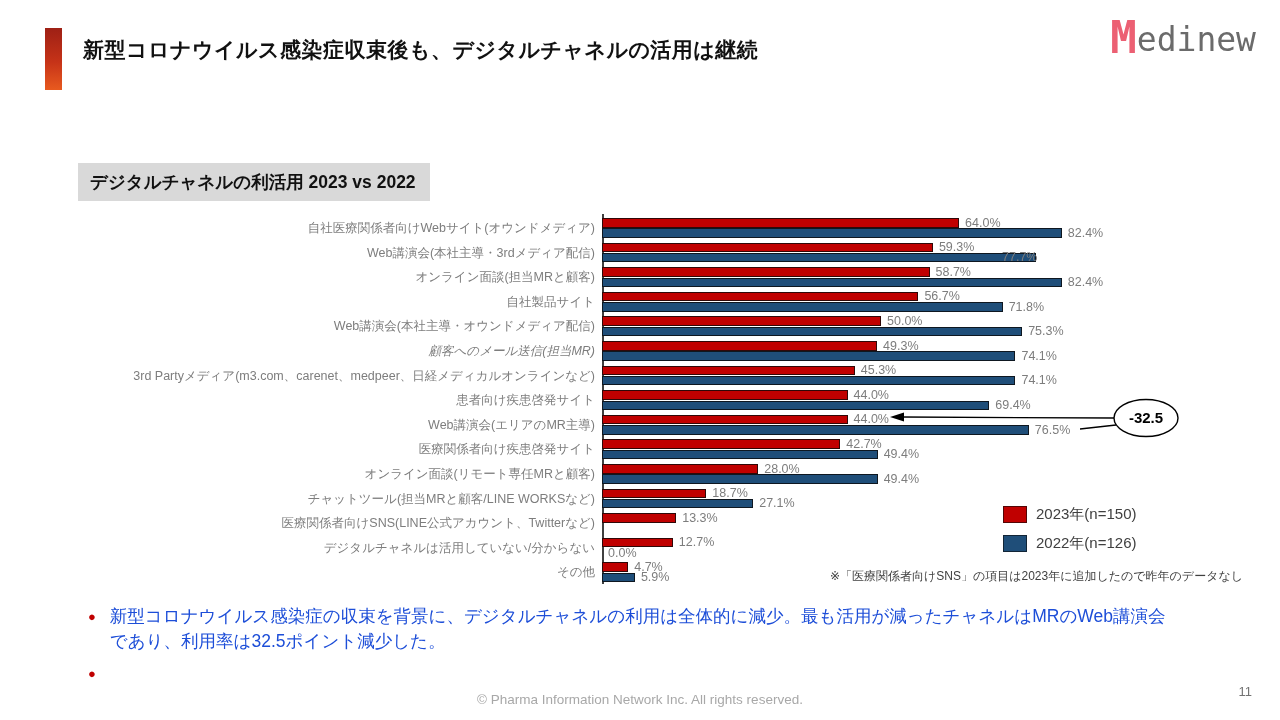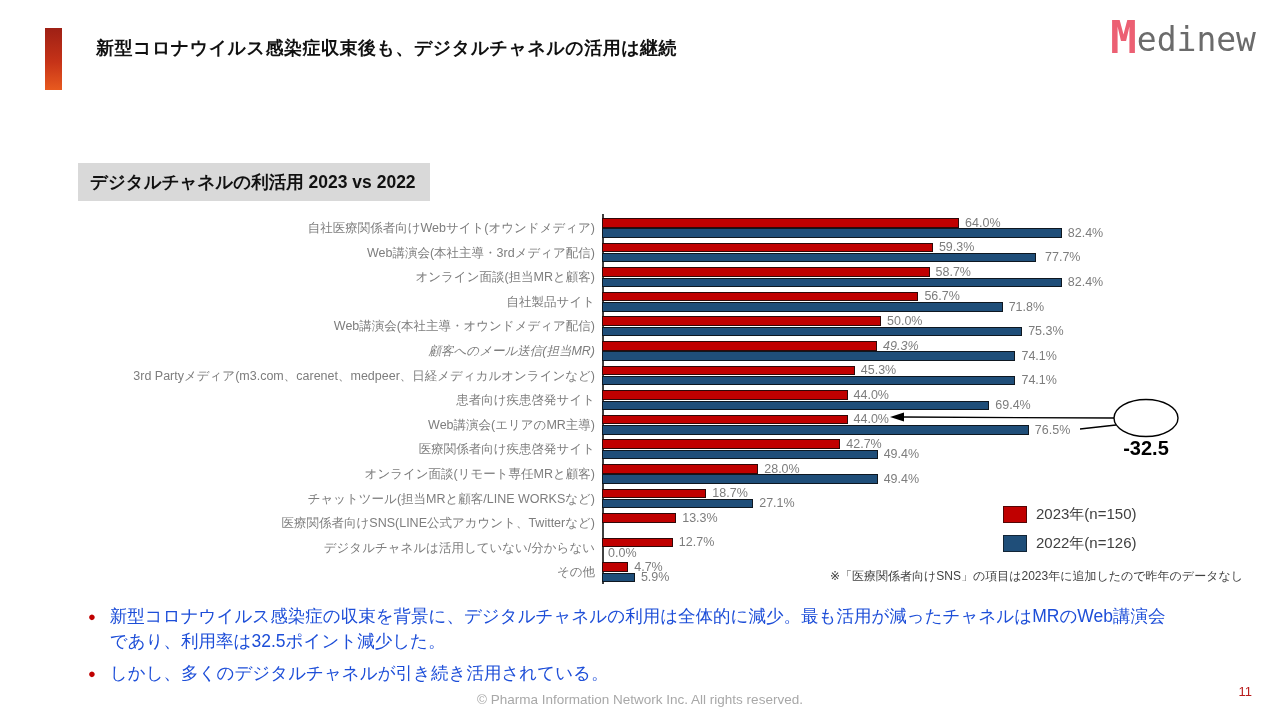--- a/index.html
+++ b/index.html
@@ -4,21 +4,21 @@
 <style>
   * { margin:0; padding:0; box-sizing:border-box; }
   html,body { width:1280px; height:720px; }
   body {
     position:relative; width:1280px; height:720px; background:#ffffff; overflow:hidden;
     font-family:"Liberation Sans","DejaVu Sans",sans-serif; color:#1a1a1a;
   }
   .accent-bar { position:absolute; left:45px; top:28px; width:17px; height:62px;
     background:linear-gradient(180deg,#9e2015 0%,#c63318 55%,#e85a1f 100%); }
   .slide-title { position:absolute; left:83px; top:36px; width:980px;
-    font-size:18px; font-weight:bold; color:#111; letter-spacing:0.5px;margin-left:13px; }
+    font-size:21px; font-weight:bold; color:#111; letter-spacing:0.5px; }
   .logo { position:absolute; right:24px; top:16px; display:flex; align-items:flex-end; }
   .logo-m { font-family:"DejaVu Sans Mono",monospace; font-weight:bold; font-size:44px; line-height:44px; }
   .logo-rest { font-family:"DejaVu Sans Mono",monospace; font-weight:normal; font-size:33px; line-height:40px; letter-spacing:0px; }
   .question { position:absolute; left:83px; top:97px; width:1130px;
     font-size:15.5px; font-weight:bold; line-height:22px; color:#111; }
   .section-badge { position:absolute; left:78px; top:163px; background:#d9d9d9;
     padding:7px 14px 7px 12px; font-size:17.5px; font-weight:bold; color:#111; }
 
   
   #chart { position:absolute; left:0; top:208px; width:1280px; height:380px; }
@@ -33,31 +33,31 @@
   .legend-row { display:flex; align-items:center; margin-bottom:10px; }
   .legend-swatch { width:24px; height:17px; margin-right:9px; border:1px solid rgba(10,10,10,0.6); }
   .legend-label { font-size:15px; color:#404040; white-space:nowrap; }
 
   .chart-note { position:absolute; left:740px; top:568px; width:503px; text-align:right;
     font-size:12px; color:#404040; white-space:nowrap; }
 
   
   #callout-svg { position:absolute; left:840px; top:398px; width:350px; height:46px; }
   .callout-text { position:absolute; left:1114px; top:409px; width:64px; text-align:center;
-    font-size:20px; font-weight:bold; color:#000;margin-top:28px; }
+    font-size:15px; font-weight:bold; color:#000; }
 
   
   .bullets { position:absolute; left:88px; top:604px; width:1090px; }
   .bullet-item { display:flex; margin-bottom:7px; }
   .bullet-dot { color:#c00000; font-size:13px; line-height:25px; margin-right:14px; flex:0 0 auto; }
   .bullet-text { font-size:17.5px; line-height:25px; color:#1d4ed8; }
 
   .footer { position:absolute; left:0; top:692px; width:1280px; text-align:center;
     font-size:13.5px; color:#a8a8a8; }
-  .page-number { position:absolute; right:28px; top:684px; font-size:13px; color:#b91c1c; }
+  .page-number { position:absolute; right:28px; top:684px; font-size:13px; color:#737373; }
 </style>
 </head>
 <body>
 
 <div class="accent-bar"></div>
 <div class="slide-title">新型コロナウイルス感染症収束後も、デジタルチャネルの活用は継続</div>
 
 <div class="logo">
   <span class="logo-m" style="color: rgb(236, 96, 115);">M</span>
     <span class="logo-rest" style="color: rgb(107, 107, 107);">edinew</span>
@@ -73,39 +73,39 @@
   <div id="chart-rows">
       <div class="cat-label" style="top: 8px;">自社医療関係者向けWebサイト(オウンドメディア)</div>
       <div class="bar" style="left: 602px; top: 10px; width: 357.12px; height: 9.5px; background: rgb(192, 0, 0);"></div>
       <div class="val" style="left: 965.12px; top: 6.5px;">64.0%</div>
       <div class="bar" style="left: 602px; top: 20.3px; width: 459.792px; height: 9.5px; background: rgb(31, 78, 121);"></div>
       <div class="val" style="left: 1067.79px; top: 16.8px;">82.4%</div>
       <div class="cat-label" style="top: 32.6px;">Web講演会(本社主導・3rdメディア配信)</div>
       <div class="bar" style="left: 602px; top: 34.6px; width: 330.894px; height: 9.5px; background: rgb(192, 0, 0);"></div>
       <div class="val" style="left: 938.894px; top: 31.1px;">59.3%</div>
       <div class="bar" style="left: 602px; top: 44.9px; width: 433.566px; height: 9.5px; background: rgb(31, 78, 121);"></div>
-      <div class="val" style="left: 1045px; top: 41.4px;">77.7%</div>
+      <div class="val" style="left: 1002px; top: 41.4px;">77.7%</div>
       <div class="cat-label" style="top: 57.2px;">オンライン面談(担当MRと顧客)</div>
       <div class="bar" style="left: 602px; top: 59.2px; width: 327.546px; height: 9.5px; background: rgb(192, 0, 0);"></div>
       <div class="val" style="left: 935.546px; top: 55.7px;">58.7%</div>
       <div class="bar" style="left: 602px; top: 69.5px; width: 459.792px; height: 9.5px; background: rgb(31, 78, 121);"></div>
       <div class="val" style="left: 1067.79px; top: 66px;">82.4%</div>
       <div class="cat-label" style="top: 81.8px;">自社製品サイト</div>
       <div class="bar" style="left: 602px; top: 83.8px; width: 316.386px; height: 9.5px; background: rgb(192, 0, 0);"></div>
       <div class="val" style="left: 924.386px; top: 80.3px;">56.7%</div>
       <div class="bar" style="left: 602px; top: 94.1px; width: 400.644px; height: 9.5px; background: rgb(31, 78, 121);"></div>
       <div class="val" style="left: 1008.64px; top: 90.6px;">71.8%</div>
       <div class="cat-label" style="top: 106.4px;">Web講演会(本社主導・オウンドメディア配信)</div>
       <div class="bar" style="left: 602px; top: 108.4px; width: 279px; height: 9.5px; background: rgb(192, 0, 0);"></div>
       <div class="val" style="left: 887px; top: 104.9px;">50.0%</div>
       <div class="bar" style="left: 602px; top: 118.7px; width: 420.174px; height: 9.5px; background: rgb(31, 78, 121);"></div>
       <div class="val" style="left: 1028.17px; top: 115.2px;">75.3%</div>
       <div class="cat-label" style="top: 131px; font-style: italic;">顧客へのメール送信(担当MR)</div>
       <div class="bar" style="left: 602px; top: 133px; width: 275.094px; height: 9.5px; background: rgb(192, 0, 0);"></div>
-      <div class="val" style="left: 883.094px; top: 129.5px; font-style: italic;">49.3%</div>
+      <div class="val" style="left: 883.094px; top: 129.5px;">49.3%</div>
       <div class="bar" style="left: 602px; top: 143.3px; width: 413.478px; height: 9.5px; background: rgb(31, 78, 121);"></div>
       <div class="val" style="left: 1021.48px; top: 139.8px;">74.1%</div>
       <div class="cat-label" style="top: 155.6px;">3rd Partyメディア(m3.com、carenet、medpeer、日経メディカルオンラインなど)</div>
       <div class="bar" style="left: 602px; top: 157.6px; width: 252.774px; height: 9.5px; background: rgb(192, 0, 0);"></div>
       <div class="val" style="left: 860.774px; top: 154.1px;">45.3%</div>
       <div class="bar" style="left: 602px; top: 167.9px; width: 413.478px; height: 9.5px; background: rgb(31, 78, 121);"></div>
       <div class="val" style="left: 1021.48px; top: 164.4px;">74.1%</div>
       <div class="cat-label" style="top: 180.2px;">患者向け疾患啓発サイト</div>
       <div class="bar" style="left: 602px; top: 182.2px; width: 245.52px; height: 9.5px; background: rgb(192, 0, 0);"></div>
       <div class="val" style="left: 853.52px; top: 178.7px;">44.0%</div>
@@ -167,18 +167,17 @@
 
 <div class="chart-note">※「医療関係者向けSNS」の項目は2023年に追加したので昨年のデータなし</div>
 
 <div class="bullets">
   <div class="bullet-item">
     <span class="bullet-dot">●</span>
     <span class="bullet-text">新型コロナウイルス感染症の収束を背景に、デジタルチャネルの利用は全体的に減少。最も活用が減ったチャネルはMRのWeb講演会であり、利用率は32.5ポイント減少した。</span>
   </div>
   <div class="bullet-item">
     <span class="bullet-dot">●</span>
-    <span class="bullet-text">しかし、多くのデジタルチャネルが引き続き活用されている。</span>
   </div>
 </div>
 
 <div class="footer">© Pharma Information Network Inc.  All rights reserved.</div>
 <div class="page-number">11</div>
 
 </body></html>

